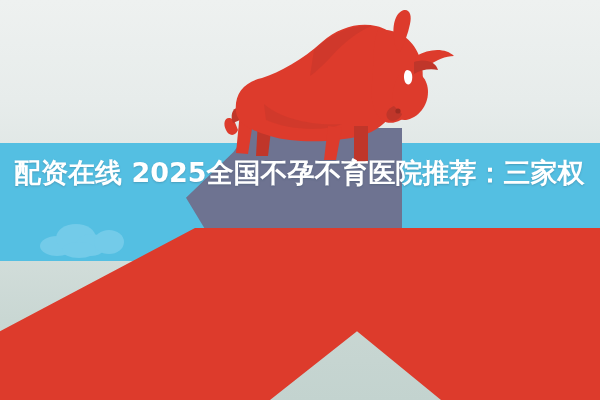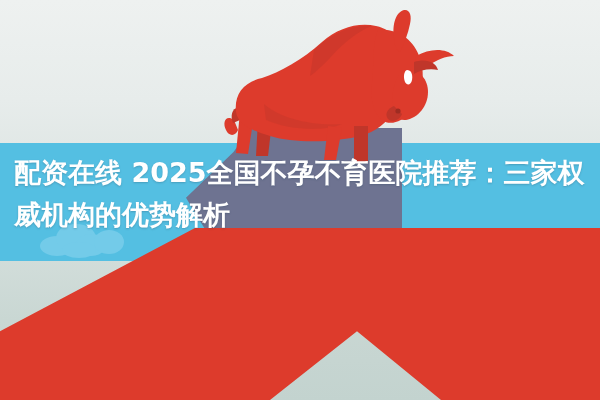--- a/index.html
+++ b/index.html
@@ -94,21 +94,21 @@
     height: 170px;
   }
   .bull svg { display: block; width: 100%; height: 100%; }
 
   
   .headline {
     position: absolute;
     left: 0;
     top: 152px;
     width: 532px;
-    text-align: left;
+    text-align: right;
     color: #ffffff;
     font-size: 27px;
     font-weight: bold;
     line-height: 42px;
     letter-spacing: 0px;
     text-shadow: 0 1px 2px rgba(40,70,90,0.28);
     padding: 0 14px;
     box-sizing: border-box;
   }
   .headline .line { display: block; white-space: nowrap; }
@@ -205,16 +205,15 @@
       <path d="M196 54 C208 50, 218 54, 220 62 C212 60, 202 62, 196 66 Z" fill="#c0362a"></path>
 
       <path d="M189 62 C193 62, 195 66, 194 72 C193 77, 189 78, 187 74 C185 69, 186 63, 189 62 Z" fill="#ffffff"></path>
 
       <circle cx="180" cy="103" r="2.6" fill="#9e2c22"></circle>
     </svg>
   </div>
 
   <div class="headline">
     <span class="line line1">配资在线 2025全国不孕不育医院推荐：三家权</span>
-    <span class="line line2">威机构的优势解析</span>
   </div>
 
 </div>
 
 </body></html>

